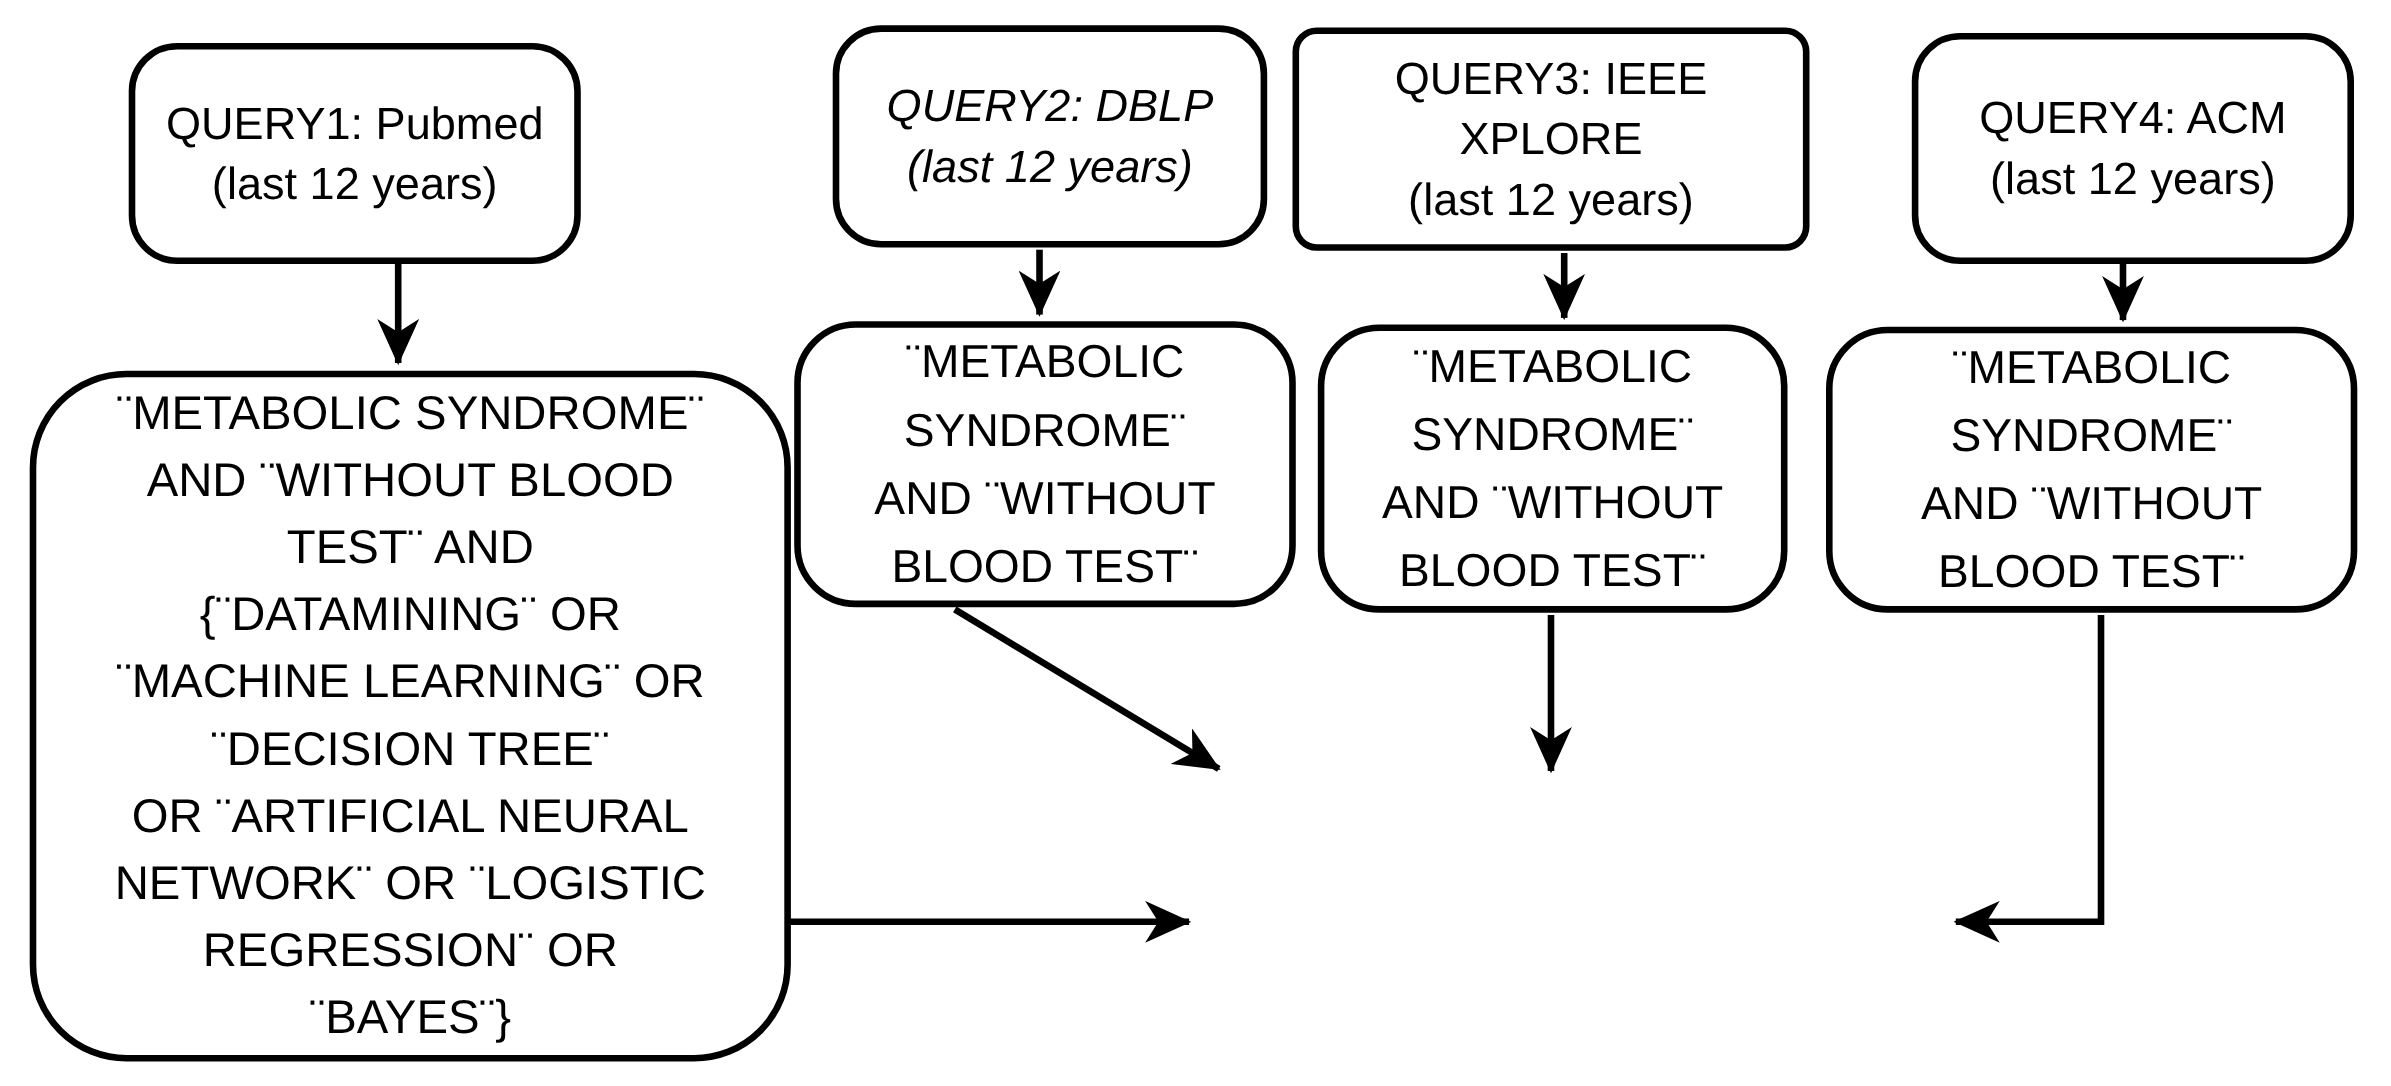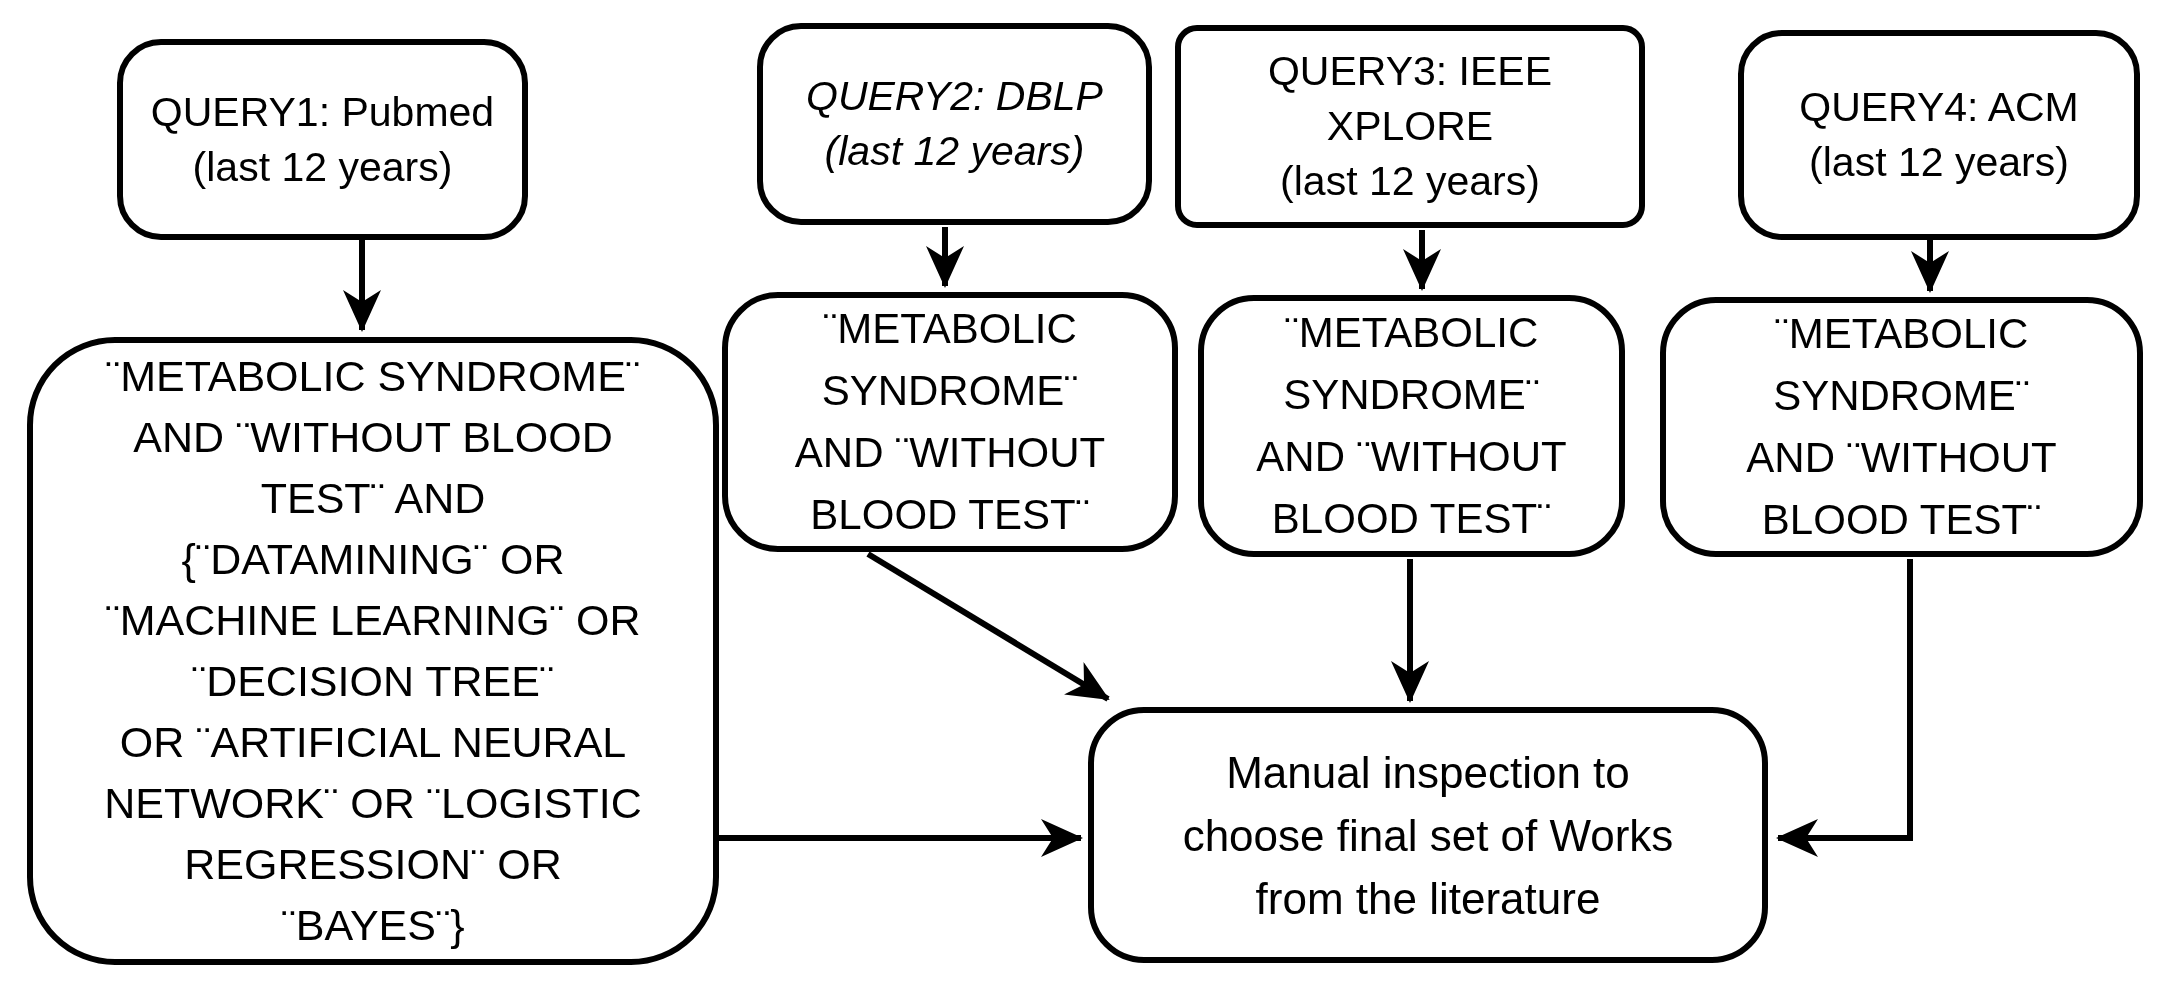--- a/index.html
+++ b/index.html
@@ -109,17 +109,14 @@
   <div class="node rbox" style="left:1198px; top:295px; width:427px; height:262px;">¨METABOLIC
 SYNDROME¨
 AND ¨WITHOUT
 BLOOD TEST¨</div>
 
   <div class="node rbox" style="left:1660px; top:297px; width:483px; height:260px;">¨METABOLIC
 SYNDROME¨
 AND ¨WITHOUT
 BLOOD TEST¨</div>
 
-  <div class="node final" style="left:1088px; top:707px; width:680px; height:256px;">Manual inspection to
-choose final set of Works
-from the literature</div>
 
 </div>
 
 </body></html>

